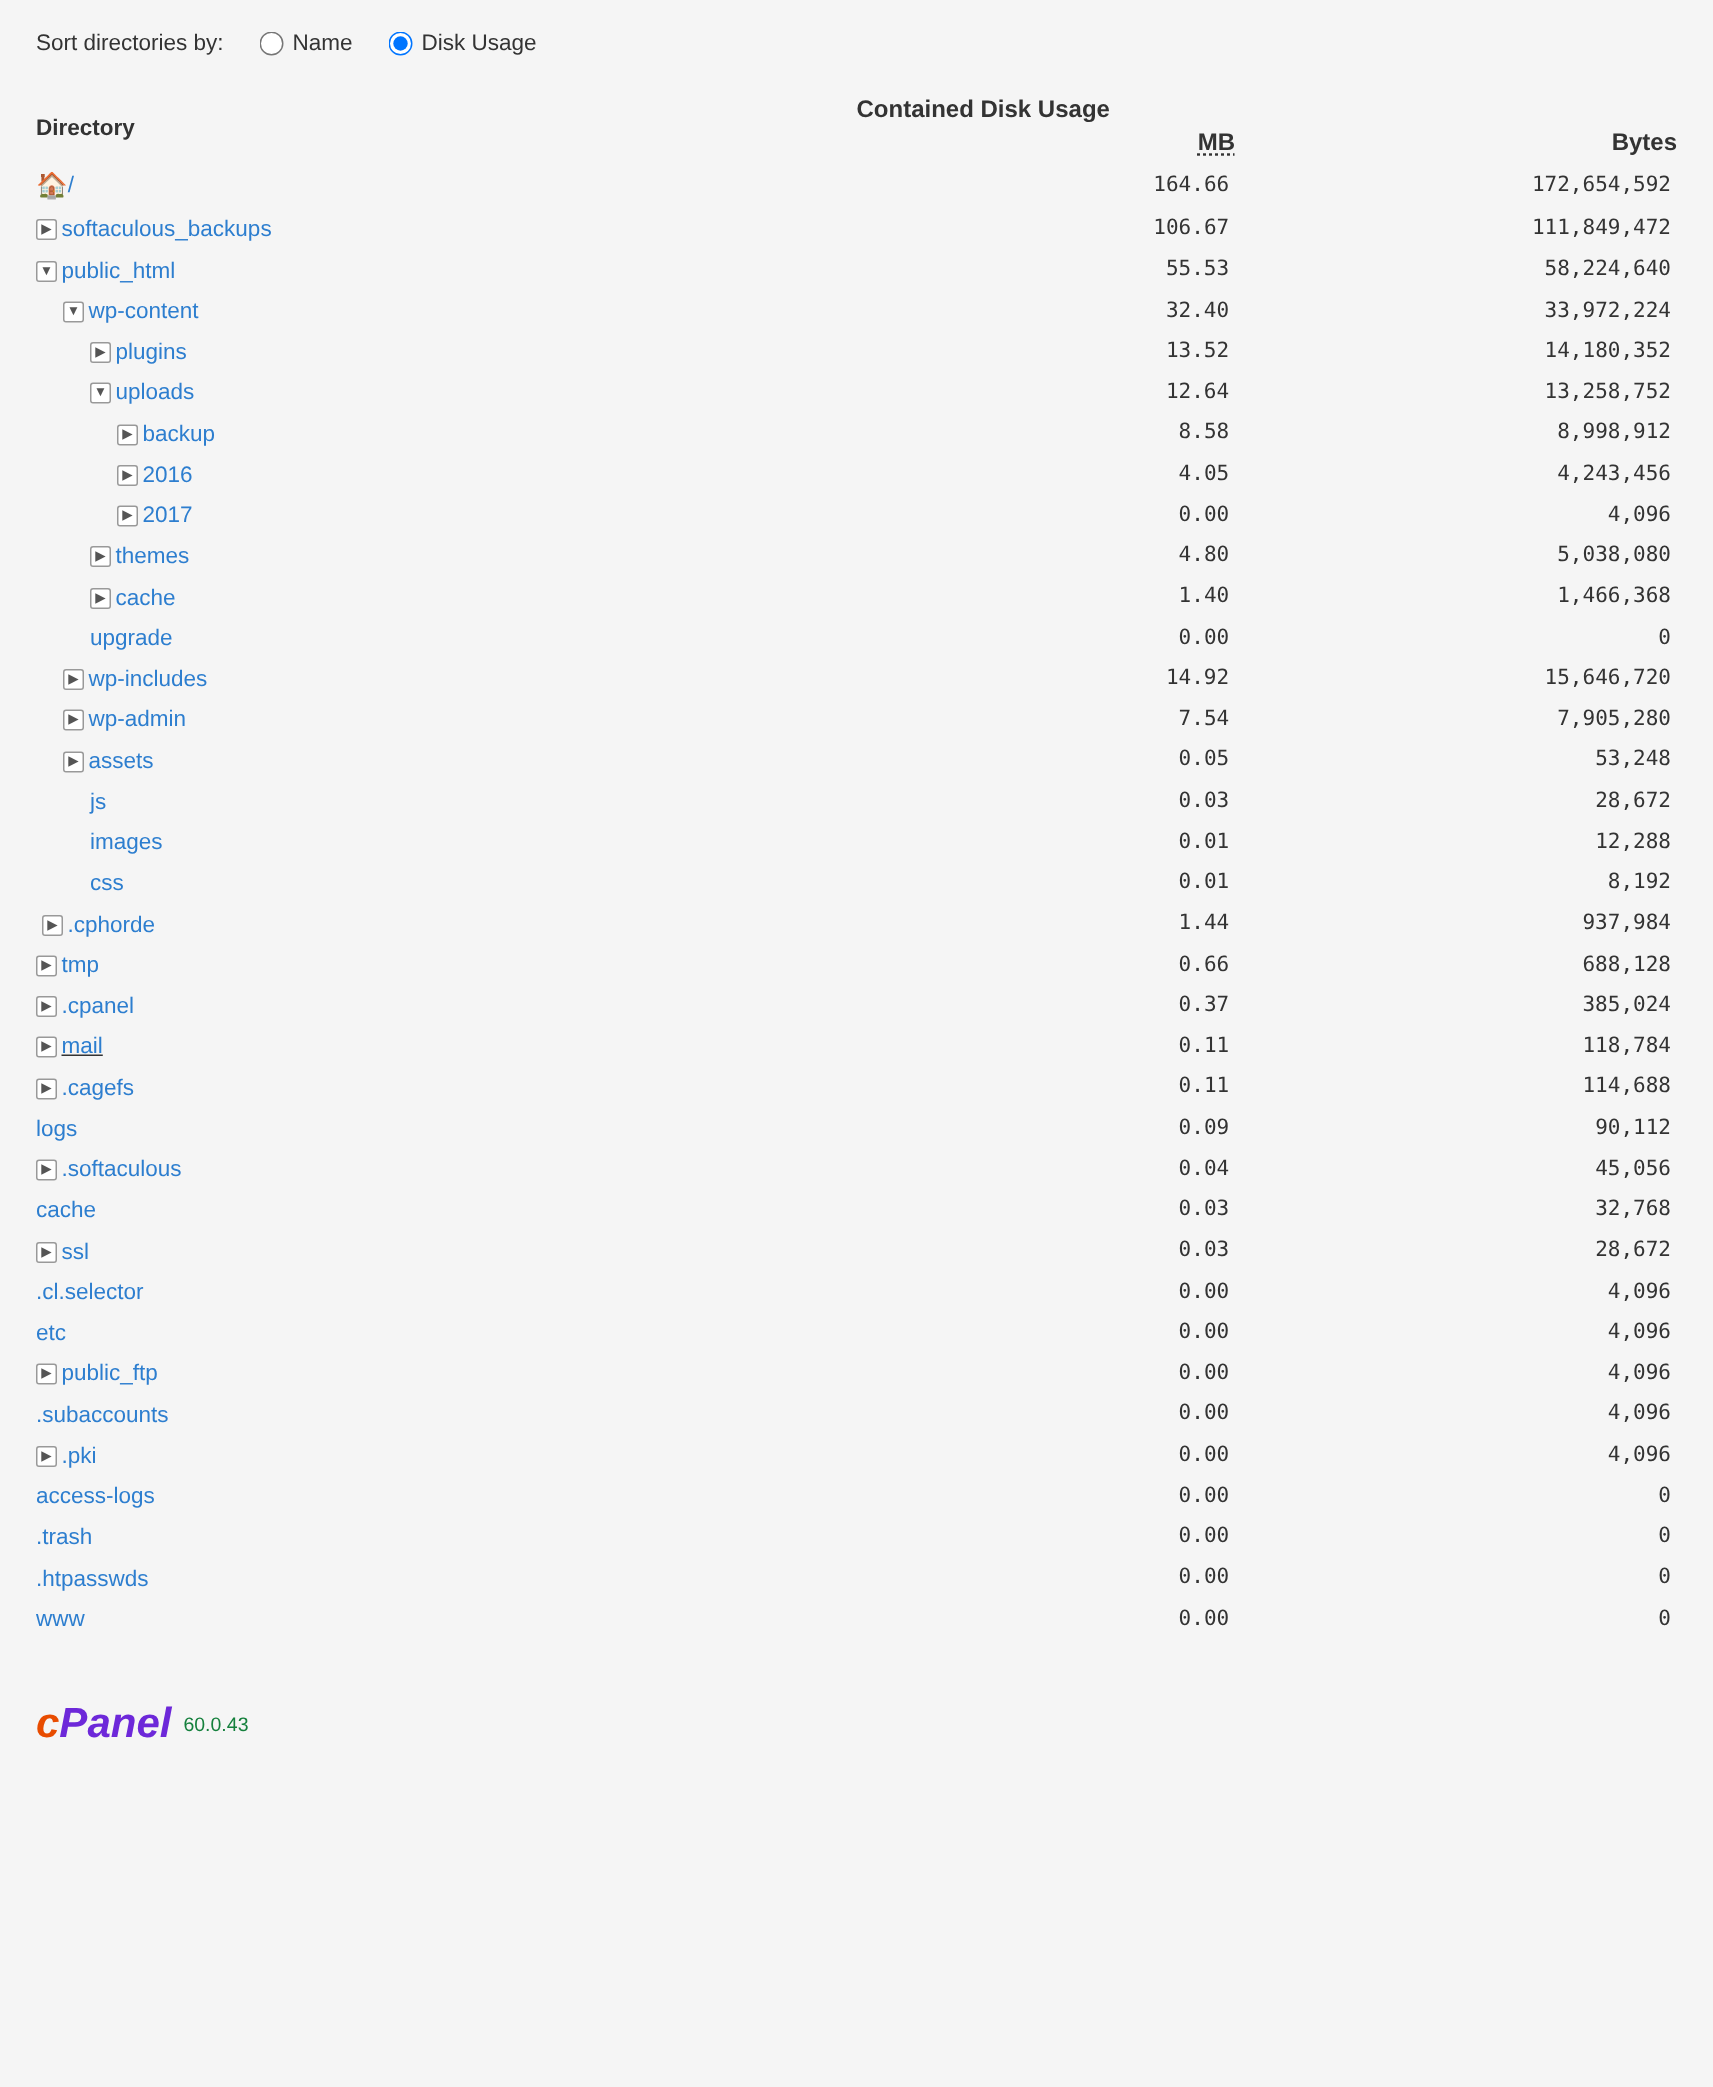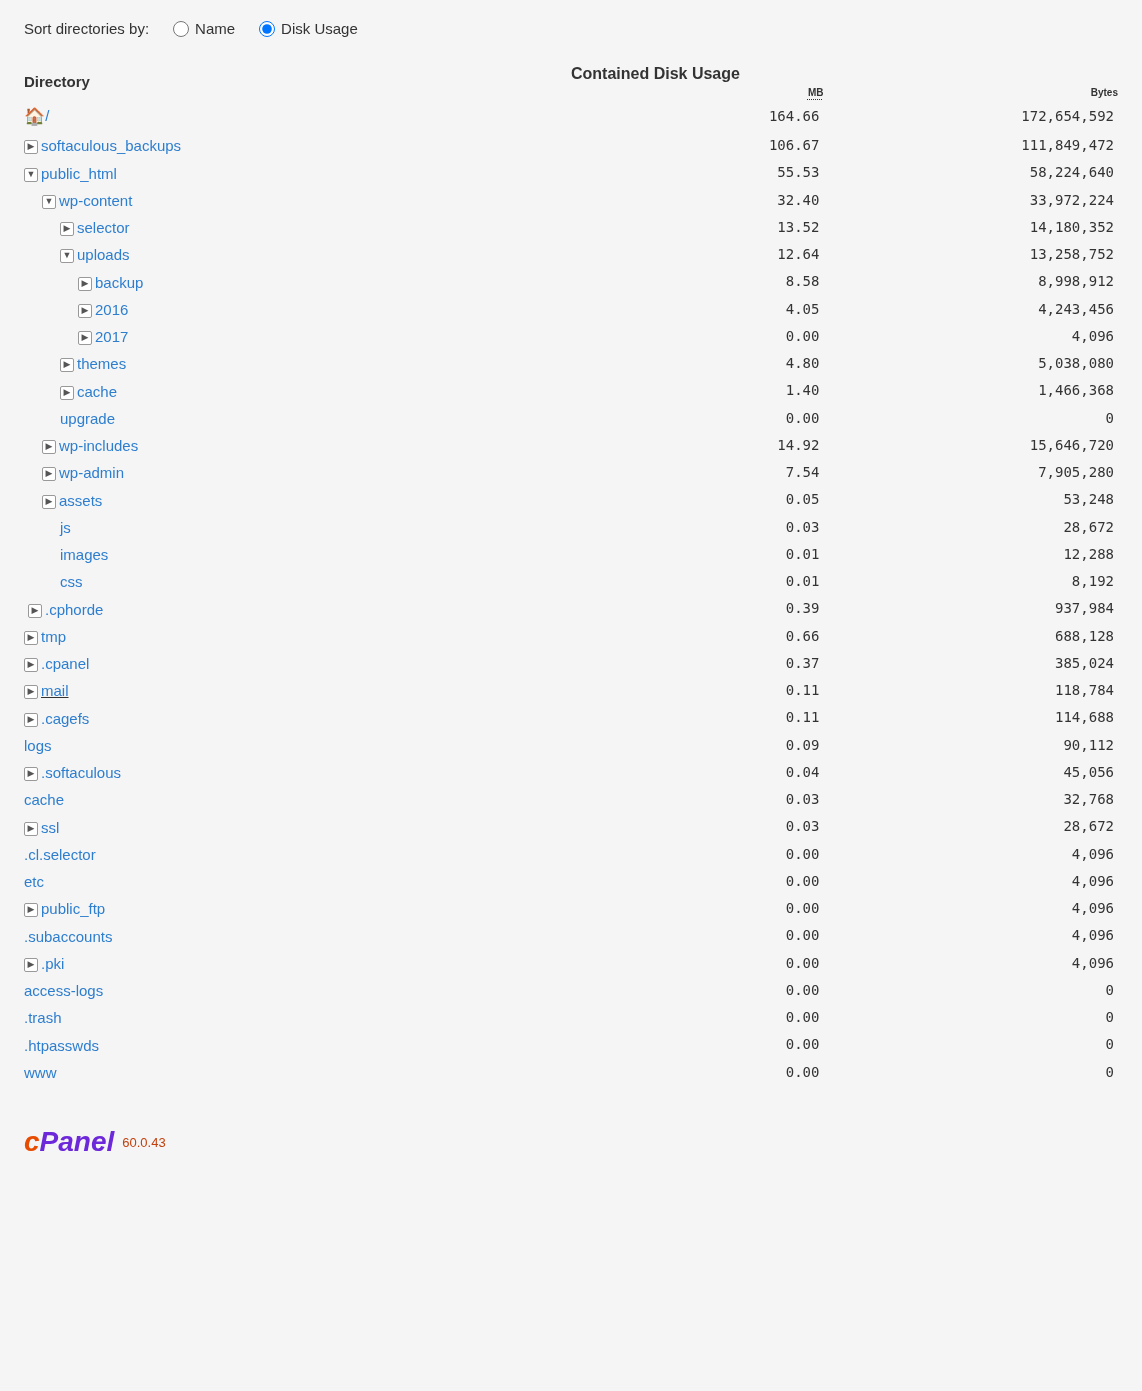--- a/index.html
+++ b/index.html
@@ -110,24 +110,24 @@
     }
     .cpanel-logo {
       font-size: 28px;
       font-weight: bold;
       font-style: italic;
     }
     .cpanel-logo span.c { color: #e84c00; }
     .cpanel-logo span.panel { color: #6d28d9; }
     .cpanel-version {
       font-size: 13px;
-      color: #c2410c;
+      color: #15803d;
     }
     .sub-header-row th {
-      font-size: 10px;
+      font-size: 16px;
     }
   </style>
 </head>
 <body>
 
 <div class="sort-bar">
   <label>Sort directories by:</label>
   <div class="sort-option">
     <input type="radio" name="sort" id="sort-name" style="">
     <label for="sort-name">Name</label>
@@ -172,21 +172,21 @@
         <td style="padding-left: 0px;"><span class="toggle-btn">▼</span><a href="#" class="dir-link">public_html</a></td>
         <td class="num col-mb">55.53</td>
         <td class="num col-bytes">58,224,640</td>
       </tr>
       <tr>
         <td style="padding-left: 18px;"><span class="toggle-btn">▼</span><a href="#" class="dir-link">wp-content</a></td>
         <td class="num col-mb">32.40</td>
         <td class="num col-bytes">33,972,224</td>
       </tr>
       <tr>
-        <td style="padding-left: 36px;"><span class="toggle-btn">▶</span><a href="#" class="dir-link">selector</a></td>
+        <td style="padding-left: 36px;"><span class="toggle-btn">▶</span><a href="#" class="dir-link">plugins</a></td>
         <td class="num col-mb">13.52</td>
         <td class="num col-bytes">14,180,352</td>
       </tr>
       <tr>
         <td style="padding-left: 36px;"><span class="toggle-btn">▼</span><a href="#" class="dir-link">uploads</a></td>
         <td class="num col-mb">12.64</td>
         <td class="num col-bytes">13,258,752</td>
       </tr>
       <tr>
         <td style="padding-left: 54px;"><span class="toggle-btn">▶</span><a href="#" class="dir-link">backup</a></td>
@@ -243,21 +243,21 @@
         <td class="num col-mb">0.01</td>
         <td class="num col-bytes">12,288</td>
       </tr>
       <tr>
         <td style="padding-left: 36px;"><a href="#" class="dir-link">css</a></td>
         <td class="num col-mb">0.01</td>
         <td class="num col-bytes">8,192</td>
       </tr>
       <tr>
         <td style="padding-left: 4px;"><span class="toggle-btn">▶</span><a href="#" class="dir-link">.cphorde</a></td>
-        <td class="num col-mb">0.39</td>
+        <td class="num col-mb">1.44</td>
         <td class="num col-bytes">937,984</td>
       </tr>
       <tr>
         <td style="padding-left: 0px;"><span class="toggle-btn">▶</span><a href="#" class="dir-link">tmp</a></td>
         <td class="num col-mb">0.66</td>
         <td class="num col-bytes">688,128</td>
       </tr>
       <tr>
         <td style="padding-left: 0px;"><span class="toggle-btn">▶</span><a href="#" class="dir-link">.cpanel</a></td>
         <td class="num col-mb">0.37</td>

